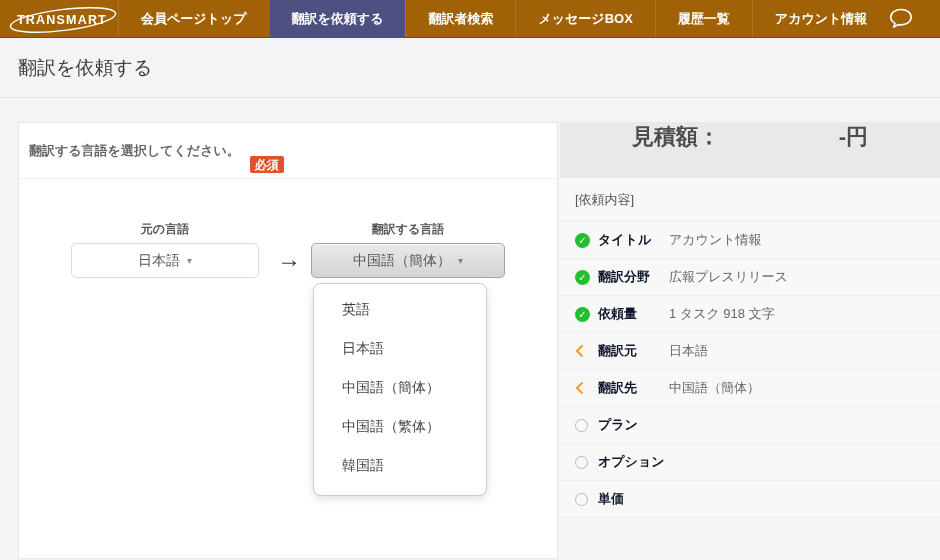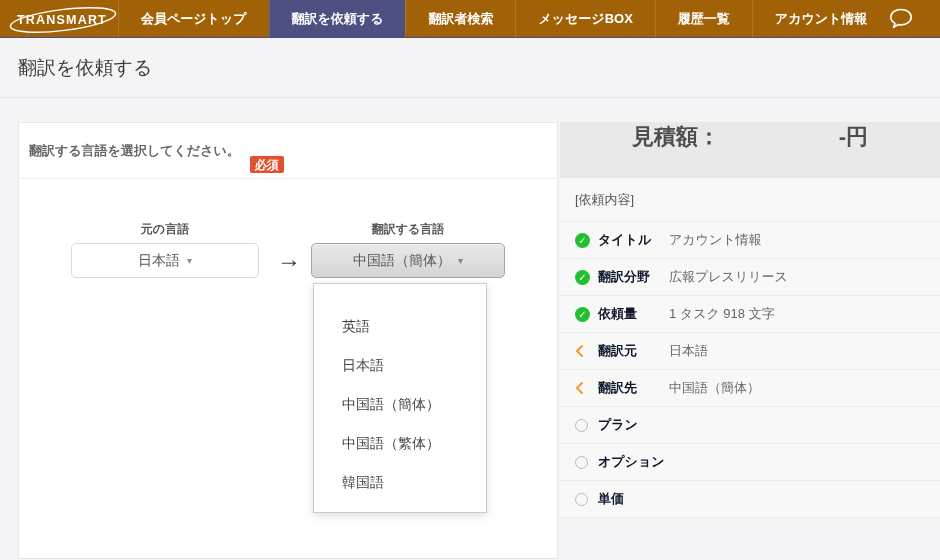--- a/index.html
+++ b/index.html
@@ -39,21 +39,21 @@
     align-items:center; justify-content:center; font-size:14px; color:#555; cursor:pointer; }
   .sel .caret { color:#8f8ba8; font-size:10px; margin-left:7px; }
   .sel-source { left:52px; width:188px; background:#fff; border:1px solid #dcdcdc; }
   .sel-target { left:292px; width:194px; background:linear-gradient(#e9e9e9,#d4d4d4);
     border:1px solid #a3a3a3; box-shadow:inset 0 1px 0 rgba(255,255,255,0.65); }
   .sel-target .caret { color:#8b8276; }
   .arrow-glyph { position:absolute; left:248px; top:66px; width:44px; text-align:center;
     font-size:24px; font-weight:bold; color:#3a3a3a; }
 
   .dropdown { position:absolute; left:294px; top:104px; width:174px; background:#fff;
-    border:1px solid #ccc; border-radius:0; box-shadow:0 3px 9px rgba(0,0,0,0.13); padding:23px 0 10px; }
+    border:1px solid #ccc; border-radius:8px; box-shadow:0 3px 9px rgba(0,0,0,0.13); padding:6px 0 10px; }
   .dropdown-item { height:39px; line-height:39px; padding-left:28px; font-size:14px; color:#444; cursor:pointer; }
 
   
   .sidebar { width:380px; padding-top:24px; }
   .estimate { height:56px; background:#e9e9e9; display:flex; align-items:flex-start;
     justify-content:space-between; padding:0 72px 0 72px; }
   .estimate-label, .estimate-value { font-size:22px; font-weight:bold; color:#4d4d4d; }
   .sidebar-body { background:#f8f8f8; }
   .section-label { height:44px; display:flex; align-items:center; padding-left:15px;
     font-size:13px; color:#555; border-bottom:1px solid #ececec; }

